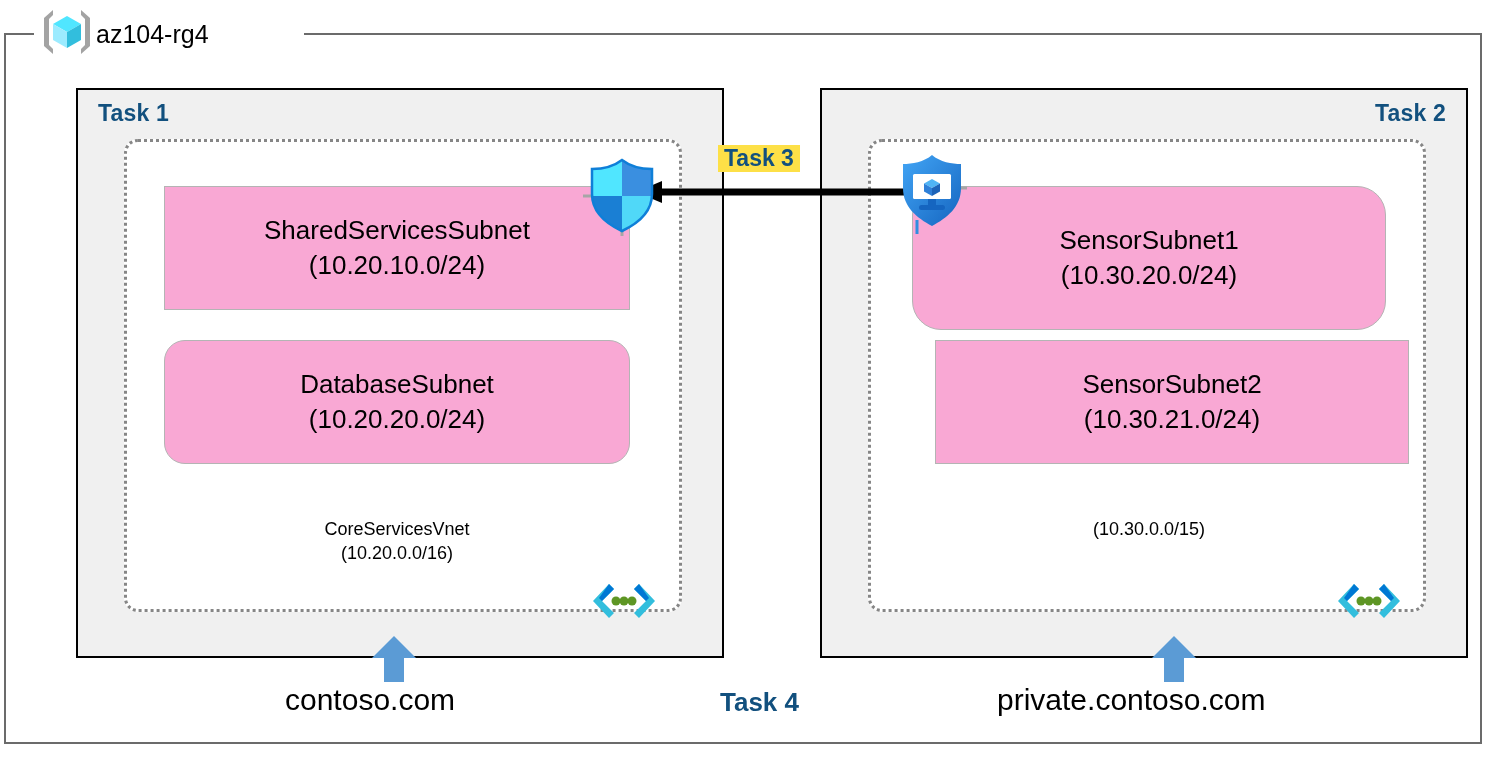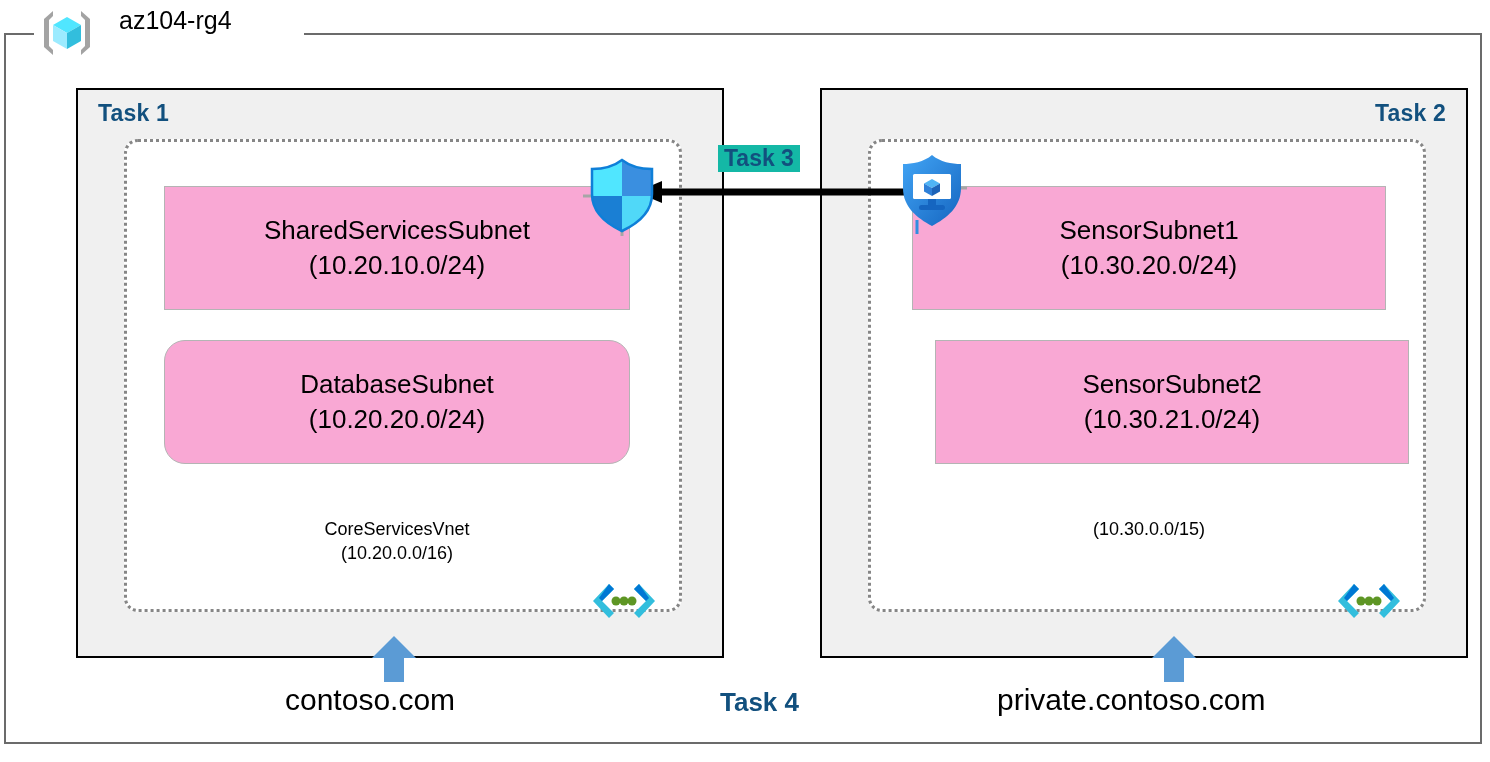--- a/index.html
+++ b/index.html
@@ -36,22 +36,22 @@
     height: 34px;
     background: #ffffff;
     z-index: 3;
   }
   .rg-label {
     position: absolute;
     left: 40px;
     top: 8px;
     height: 52px;
     display: flex;
-    align-items: flex-start;
-    gap: 25px;
+    align-items: center;
+    gap: 2px;
     z-index: 4;
   }
   .rg-title {
     font-size: 25px;
     line-height: 1;
     color: #000;
     white-space: nowrap;
   }
 
   
@@ -96,21 +96,21 @@
     display: flex;
     flex-direction: column;
     align-items: center;
     justify-content: center;
     font-size: 26px;
     line-height: 1.33;
     color: #000;
   }
   #subnet-shared { left: 164px; top: 186px; width: 466px; height: 124px; }
   #subnet-db     { left: 164px; top: 340px; width: 466px; height: 124px; border-radius: 21px; }
-  #subnet-s1     { left: 912px; top: 186px; width: 474px; height: 124px; }
+  #subnet-s1     { left: 912px; top: 186px; width: 474px; height: 144px; border-radius: 29px; }
   #subnet-s2     { left: 912px; top: 340px; width: 474px; height: 124px; margin-left: 23px; }
 
   .subnet .line2 { }
 
   
   .vnet-caption {
     position: absolute;
     text-align: center;
     font-size: 18px;
     line-height: 1.33;
@@ -157,21 +157,21 @@
     height: 40px;
     z-index: 5;
   }
   #task3-tag {
     position: absolute;
     left: 718px;
     top: 145px;
     font-size: 23px;
     font-weight: bold;
     color: #12507e;
-    background: #14b8a6;
+    background: #fde047;
     padding: 0 6px;
     z-index: 7;
     white-space: nowrap;
   }
 
   
   .up-arrow {
     position: absolute;
     width: 44px;
     height: 46px;

